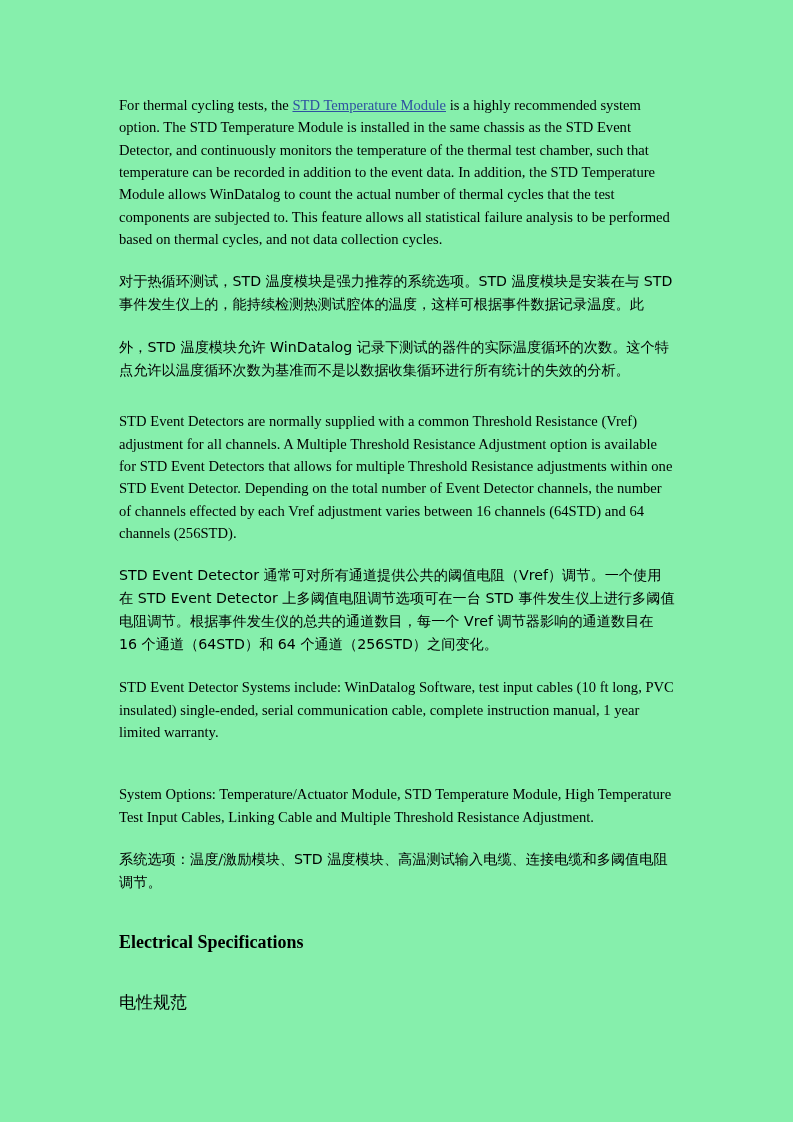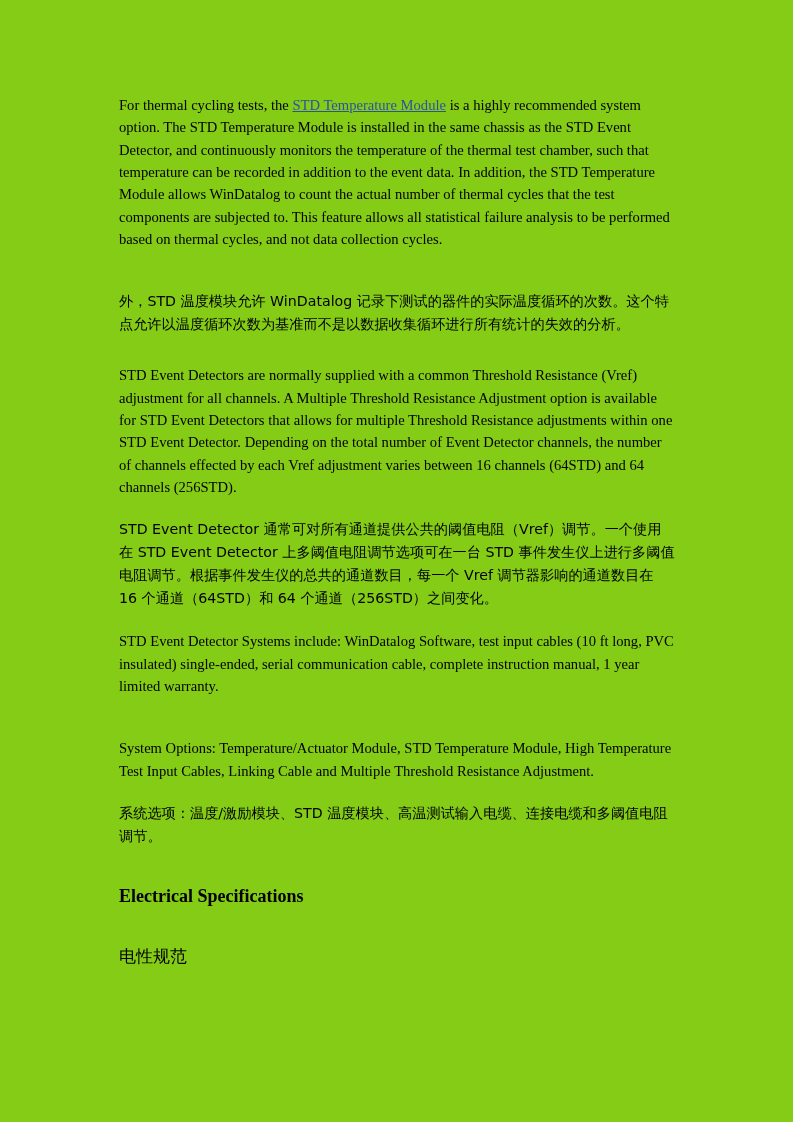--- a/index.html
+++ b/index.html
@@ -4,21 +4,21 @@
 <style>
   html, body {
     margin: 0;
     padding: 0;
     background: #ffffff;
   }
   .page {
     position: relative;
     width: 793px;
     height: 1122px;
-    background: #84cc16;
+    background: #86efac;
     margin: 0 auto;
     overflow: hidden;
   }
   .content {
     position: absolute;
     left: 119px;
     top: 94px;
     width: 556px;
   }
   p {
@@ -64,20 +64,21 @@
 </head>
 <body>
 
 <div class="page">
   <div class="content">
 
     <p class="en"><span>For thermal cycling tests, the </span><a class="doclink" href="#">STD Temperature Module</a><span> is a highly recommended system option. The STD Temperature Module is installed in the same chassis as the STD Event Detector, and continuously monitors the temperature of the thermal test chamber, such that temperature can be recorded in addition to the event data.   In addition, the STD Temperature Module allows WinDatalog to count the actual number of thermal cycles that the test components are subjected to. This feature allows all statistical failure analysis to be performed based on thermal cycles, and not data collection cycles.</span></p>
 
     <div class="gap-md"></div>
 
+    <p class="cn">对于热循环测试，STD 温度模块是强力推荐的系统选项。STD 温度模块是安装在与 STD 事件发生仪上的，能持续检测热测试腔体的温度，这样可根据事件数据记录温度。此</p>
 
     <div class="gap-md"></div>
 
     <p class="cn">外，STD 温度模块允许 WinDatalog 记录下测试的器件的实际温度循环的次数。这个特点允许以温度循环次数为基准而不是以数据收集循环进行所有统计的失效的分析。</p>
 
     <div class="gap-lg"></div>
 
     <p class="en">STD Event Detectors are normally supplied with a common Threshold Resistance (Vref) adjustment for all channels. A Multiple Threshold Resistance Adjustment option is available for STD Event Detectors that allows for multiple Threshold Resistance adjustments within one STD Event Detector. Depending on the total number of Event Detector channels, the number of channels effected by each Vref adjustment varies between 16 channels (64STD) and 64 channels (256STD).</p>
 
     <div class="gap-md"></div>

